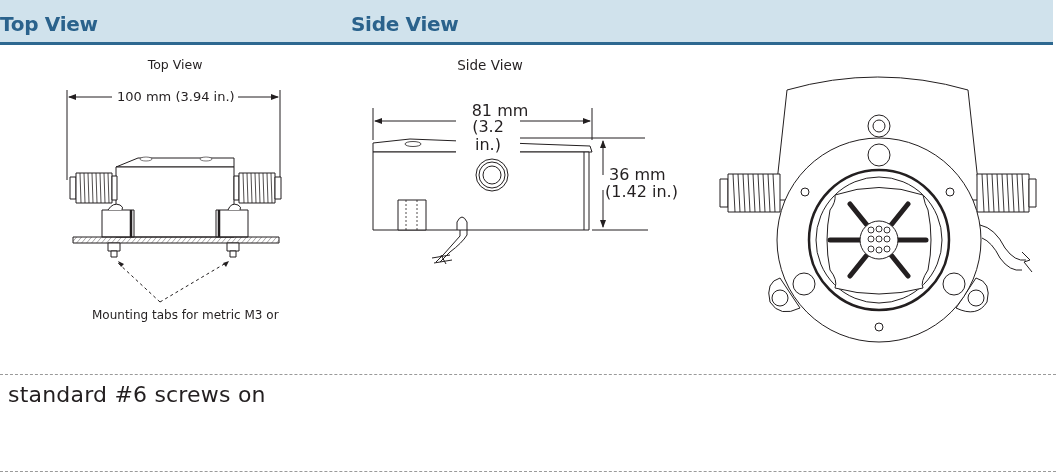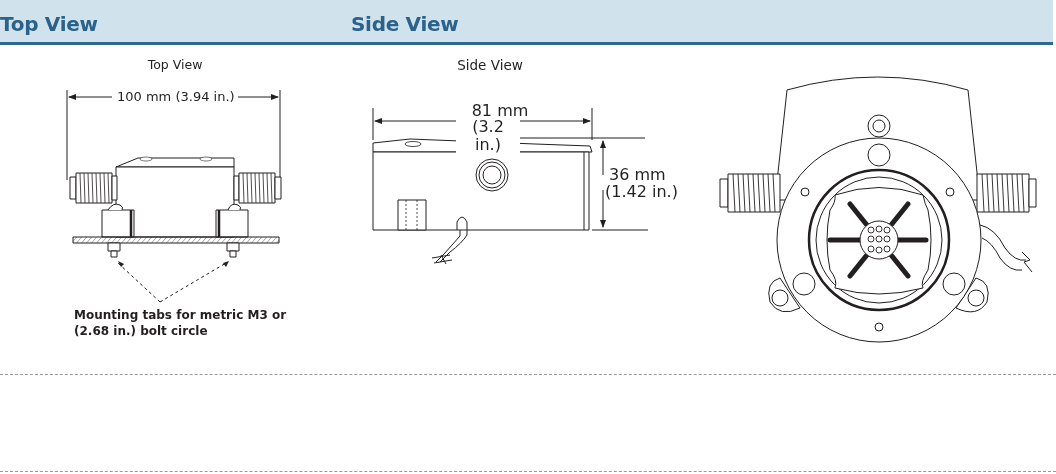--- a/index.html
+++ b/index.html
@@ -89,23 +89,22 @@
     <rect x="230" y="251" width="6" height="6" fill="#fff" stroke="#231f20" stroke-width="1"></rect>
 
     <line x1="160" y1="302" x2="118" y2="263" stroke="#231f20" stroke-width="1" stroke-dasharray="3,3"></line>
     <path d="M118 261 L124 264 L121 267 Z" fill="#231f20"></path>
     <line x1="160" y1="302" x2="226" y2="263" stroke="#231f20" stroke-width="1" stroke-dasharray="3,3"></line>
     <path d="M229 261 L223 263 L226 267 Z" fill="#231f20"></path>
   </svg>
 
   <div class="dim" style="left:114px; top:88px; font-size:13px; padding:0 3px;">100 mm (3.94 in.)</div>
 
-  <div class="note" style="left:74px; top:307px;font-weight:bold;">
+  <div class="note" style="left:92px; top:307px;">
     <div>Mounting tabs for metric M3 or</div>
-    <div>(2.68 in.) bolt circle</div>
   </div>
 </div>
 
 <div>
   <div class="cap" style="left:450px; top:57px; width:80px; font-size:13.5px;">Side View</div>
 
   <svg style="left:0; top:0;" width="700" height="280" viewBox="0 0 700 280">
     <defs>
       <marker id="arrB" markerWidth="8" markerHeight="6" refX="7" refY="3" orient="auto">
           <path d="M0,0 L8,3 L0,6 z" fill="#231f20"></path>
@@ -221,13 +220,14 @@
         <circle cx="179" cy="200" r="3"></circle>
         <circle cx="187" cy="199" r="3"></circle>
     </g>
   </svg>
 </div>
 
 <div class="divider" style="top:374px;"></div>
 <div class="divider" style="top:471px;"></div>
 
 <div class="bottomnote">
+  <div>standard #6 screws on</div>
 </div>
 
 </body></html>

